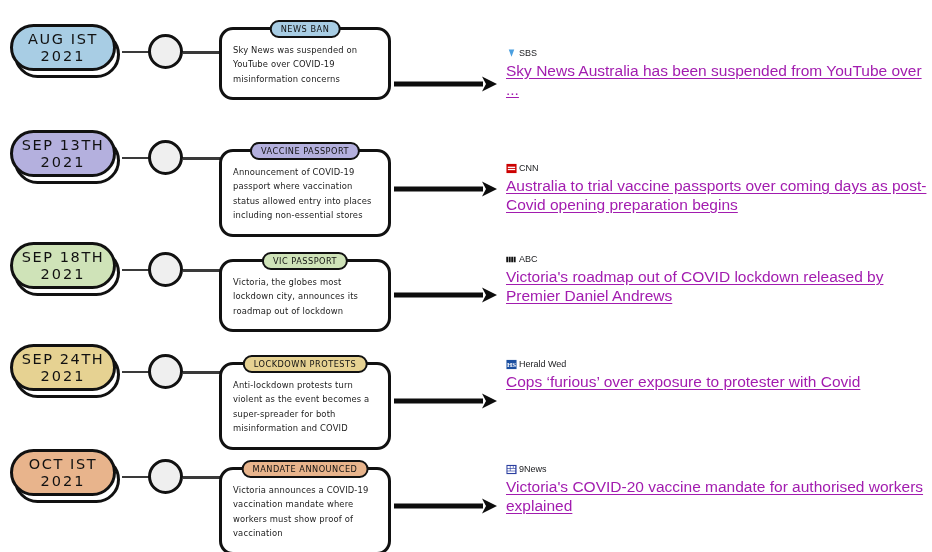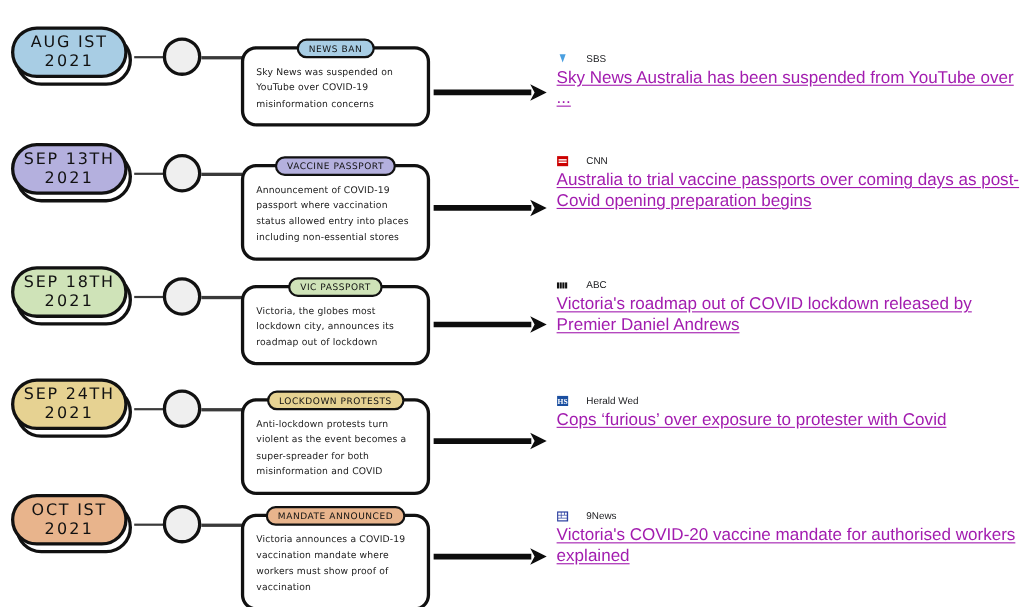--- a/index.html
+++ b/index.html
@@ -145,21 +145,21 @@
   
   .result {
     position: absolute;
     left: 506px;
     top: 6px;
     width: 424px;
   }
   .result-source {
     display: flex;
     align-items: center;
-    gap: 16px;
+    gap: 2px;
     height: 13px;
     margin-bottom: 1px;
     text-align: center;
   }
   .favicon {
     width: 11px; height: 11px;
     flex: 0 0 11px;
     display: block;
   }
   .source-name {
@@ -187,21 +187,21 @@
       <div class="date-wrap">
         <div class="date-shadow"></div>
         <div class="date-pill" style="background:#a8cde4">
           <span class="date-line d1">AUG IST</span>
           <span class="date-line d2">2021</span>
         </div>
       </div>
       <div class="conn-a"></div>
       <div class="node-circle"></div>
       <div class="conn-b"></div>
-      <div class="card" style="top:22px;min-height:66px">
+      <div class="card" style="top:7px;min-height:66px">
         <div class="card-label" style="background:#a8cde4">NEWS BAN</div>
         <div class="card-text">Sky News was suspended on YouTube over COVID-19 misinformation concerns</div>
       </div>
       <div class="arrow" style="top:55px"><svg viewBox="0 0 104 18" width="104" height="18">
           <line x1="0" y1="9" x2="89" y2="9" stroke="#0d0d0d" stroke-width="5.2" stroke-linecap="butt"></line>
           <path d="M88 1.5 L103 9 L88 16.5 L92 9 Z" fill="#0d0d0d"></path>
         </svg></div>
       <div class="result" style="top:27px">
         <div class="result-source">
           <svg class="favicon" viewBox="0 0 12 12">
@@ -224,21 +224,21 @@
       <div class="node-circle"></div>
       <div class="conn-b"></div>
       <div class="card" style="top:23px;min-height:80px">
         <div class="card-label" style="background:#b4b0de">VACCINE PASSPORT</div>
         <div class="card-text">Announcement of COVID-19 passport where vaccination status allowed entry into places including non-essential stores</div>
       </div>
       <div class="arrow" style="top:54px"><svg viewBox="0 0 104 18" width="104" height="18">
           <line x1="0" y1="9" x2="89" y2="9" stroke="#0d0d0d" stroke-width="5.2" stroke-linecap="butt"></line>
           <path d="M88 1.5 L103 9 L88 16.5 L92 9 Z" fill="#0d0d0d"></path>
         </svg></div>
-      <div class="result" style="top:14px">
+      <div class="result" style="top:36px">
         <div class="result-source">
           <svg class="favicon" viewBox="0 0 12 12">
             <rect x="0.5" y="1" width="11" height="10" fill="#cc0000"></rect>
             <rect x="2" y="4" width="8" height="1.4" fill="#ffffff"></rect>
             <rect x="2" y="6.4" width="8" height="1.4" fill="#ffffff"></rect>
           </svg>
           <span class="source-name">CNN</span>
         </div>
         <a class="headline" href="#">Australia to trial vaccine passports over coming days as post-Covid opening preparation begins</a>
       </div>

